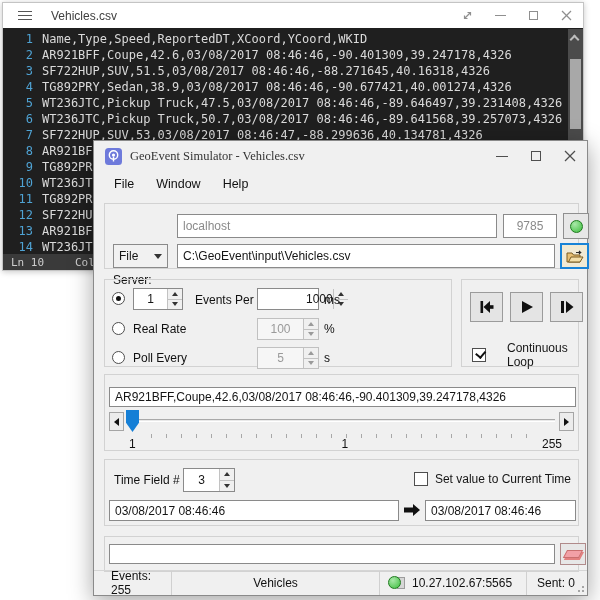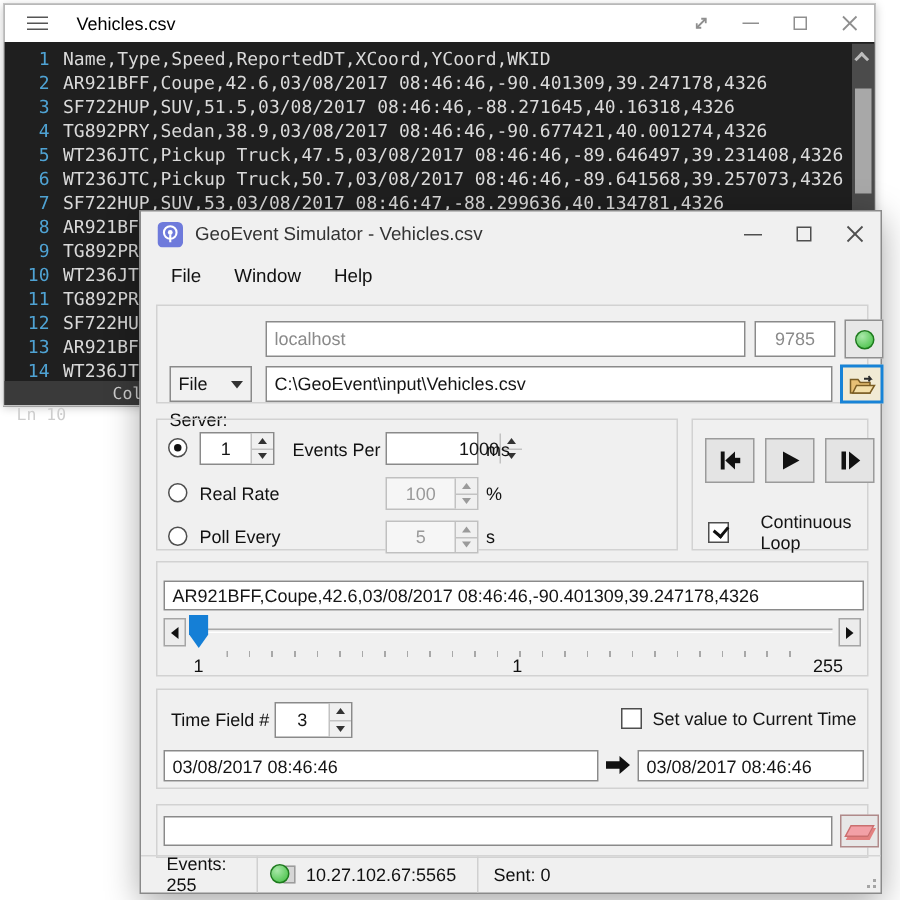--- a/index.html
+++ b/index.html
@@ -5,46 +5,46 @@
   html,body{margin:0;padding:0;width:600px;height:600px;background:#ffffff;overflow:hidden;
             font-family:"Liberation Sans", sans-serif;}
   *{box-sizing:border-box;}
 
   
   .editor-window{position:absolute;left:2px;top:2px;width:582px;height:269px;
     background:#1f1f1f;border:1px solid #c4c4c4;box-shadow:0 1px 6px rgba(0,0,0,.22);}
   .ed-titlebar{height:25px;background:#ffffff;display:flex;align-items:center;}
   .hamburger{width:14px;margin-left:15px;display:flex;flex-direction:column;gap:3px;}
   .hamburger span{display:block;height:1px;background:#555;}
-  .ed-title{margin-left:19px;font-size:12px;color:#000000;}
+  .ed-title{margin-left:19px;font-size:12px;color:#404040;}
   .ed-controls{margin-left:auto;display:flex;align-items:center;height:100%;}
   .ed-ctl{width:33px;height:100%;display:flex;align-items:center;justify-content:center;color:#8f8f8f;}
   .glyph-minus{width:11px;height:1px;background:#8f8f8f;}
   .glyph-square{width:9px;height:9px;border:1px solid #8f8f8f;}
   .ed-body{position:absolute;left:0;right:0;top:26px;bottom:16px;display:flex;overflow:hidden;}
   .ed-lines{flex:1;overflow:hidden;padding-top:2px;
     font-family:"DejaVu Sans Mono", monospace;font-size:12px;line-height:16px;color:#dadada;white-space:pre;}
   .ed-line{display:flex;height:16px;}
   .ed-num{width:30px;flex:none;text-align:right;color:var(--line-number-blue,#4fa3d4);}
   .ed-text{margin-left:9px;}
   .ed-scrollbar{width:15px;flex:none;background:#4b4b4b;position:relative;}
   .ed-scroll-up{position:absolute;top:7px;left:3px;width:7px;height:7px;
     border-left:2px solid #bdbdbd;border-top:2px solid #bdbdbd;transform:rotate(45deg);}
   .ed-thumb{position:absolute;left:2px;width:11px;top:30px;height:70px;background:#a8a8a8;}
   .ed-status{position:absolute;left:0;right:0;bottom:0;height:16px;background:#3a3a3a;
     font-family:"DejaVu Sans Mono", monospace;font-size:11px;color:#cdcdcd;}
-  .ed-ln{position:absolute;left:8px;top:2px;margin-top:14px;}
+  .ed-ln{position:absolute;left:8px;top:2px;}
   .ed-col{position:absolute;left:72px;top:2px;}
 
   
   .sim-window{position:absolute;left:93px;top:140px;width:495px;height:456px;background:#f0f0f0;
     border:1px solid #8a8a8a;box-shadow:0 6px 22px rgba(0,0,0,.35);font-size:12px;color:#151515;}
   .sim-titlebar{height:30px;display:flex;align-items:center;padding-left:11px;}
   .app-icon{width:17px;height:17px;flex:none;}
-  .sim-title{margin-left:8px;font-size:12.5px;color:#333;}
+  .sim-title{margin-left:8px;font-size:12.5px;color:#333;font-family:Liberation Serif, serif;}
   .sim-controls{margin-left:auto;display:flex;align-items:center;height:100%;}
   .sim-ctl{width:34px;height:100%;display:flex;align-items:center;justify-content:center;color:#4f4f4f;}
   .glyph-minus-d{width:12px;height:1px;background:#4f4f4f;}
   .glyph-square-d{width:10px;height:10px;border:1px solid #4f4f4f;}
   .menubar{height:25px;display:flex;align-items:center;padding-left:9px;}
   .menu-item{padding:3px 11px;font-size:12.5px;color:#111;}
 
   .groupbox{position:absolute;border:1px solid #d2d2d2;}
   .g-server{left:10px;top:62px;width:475px;height:66px;}
   .g-rate{left:10px;top:138px;width:348px;height:88px;}
@@ -356,20 +356,21 @@
 
   <div class="groupbox g-log">
     <div class="tb" style="left:4px;top:7px;width:446px;height:20px;"></div>
     <div class="icon-btn" style="left:455px;top:6px;width:26px;height:22px;border-color:#b08a8a;">
       <div class="eraser"></div>
     </div>
   </div>
 
   <div class="statusbar">
     <div class="seg seg1">Events: 255</div>
+    <div class="seg seg2">Vehicles</div>
     <div class="seg seg3">
       <div class="mini-green">
         <div class="box"></div>
         <div class="sphere" style="width:13px;height:13px;"></div>
       </div>
       <span>10.27.102.67:5565</span>
     </div>
     <div class="seg seg4">
       <span>Sent: 0</span>
       <div class="grip">

